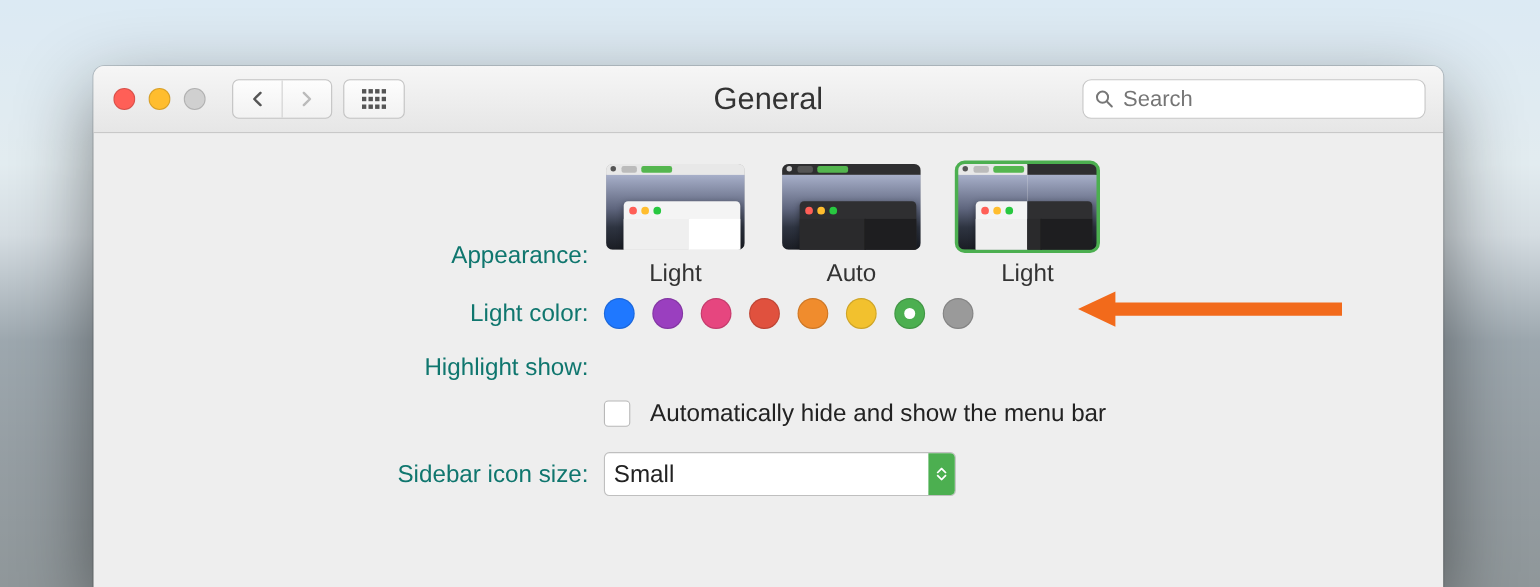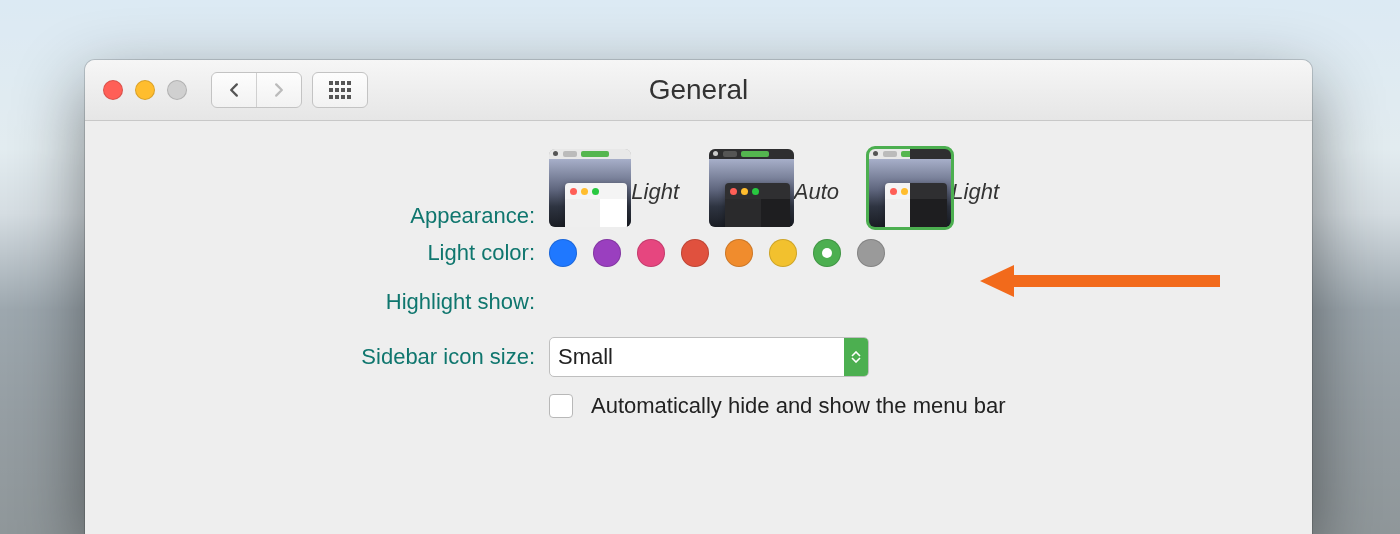--- a/index.html
+++ b/index.html
@@ -153,21 +153,21 @@
   }
   .value {
     display: flex;
     align-items: center;
     gap: 8px;
   }
 
   
   .appearance-row .label { align-self: center; }
   .thumbs { display: flex; gap: 30px; }
-  .thumb-wrap { display: flex; flex-direction: row; align-items: center; width: 130px; font-style: italic; }
+  .thumb-wrap { display: flex; flex-direction: column; align-items: center; width: 130px; }
   .thumb {
     width: 126px; height: 78px;
     border-radius: 6px;
     box-shadow: inset 0 0 0 1px rgba(0,0,0,0.25);
     background: #e9e9e9;
     position: relative;
     overflow: hidden;
   }
   .thumb.selected {
     outline: 4px solid #4caf50;
@@ -301,20 +301,27 @@
           <rect x="0" y="14" width="4" height="4"></rect>
             <rect x="6" y="14" width="4" height="4"></rect>
             <rect x="12" y="14" width="4" height="4"></rect>
             <rect x="18" y="14" width="4" height="4"></rect>
         </g>
       </svg>
     </div>
 
     <div class="title">General</div>
 
+    <div class="search">
+      <svg viewBox="0 0 16 16">
+          <circle cx="6.5" cy="6.5" r="4.5" fill="none" stroke="currentColor" stroke-width="1.6"></circle>
+          <line x1="10.2" y1="10.2" x2="14" y2="14" stroke="currentColor" stroke-width="1.6" stroke-linecap="round"></line>
+        </svg>
+      <input type="text" placeholder="Search" style="">
+    </div>
   </div>
 
   <div class="content">
 
     <div class="row appearance-row" style="align-items:flex-start; margin-bottom:10px;">
       <div class="label" style="margin-top:54px;">Appearance:</div>
       <div class="thumbs">
 
         <div class="thumb-wrap">
           <div class="thumb">
@@ -403,44 +410,44 @@
         <div class="sw" style="background:#f2c12e"></div>
         <div class="sw sel" style="background:#4caf50"></div>
         <div class="sw" style="background:#9a9a9a"></div>
       </div>
     </div>
 
     <div class="row">
       <div class="label">Highlight show:</div>
     </div>
 
+    <div class="row checkrow" style="margin-top:-6px;">
+      <div class="label"></div>
+      <div class="value">
+        <div class="checkbox"></div>
+        <span class="text">Automatically hide and show the menu bar</span>
+      </div>
+    </div>
+
     <div class="row">
       <div class="label">Sidebar icon size:</div>
       <div class="value">
         <div class="select">
           <span>Small</span>
           <div class="stepper">
             <svg viewBox="0 0 10 6">
                 <path d="M1 5 L5 1 L9 5" fill="none" stroke="currentColor" stroke-width="1.6"></path>
               </svg>
             <svg viewBox="0 0 10 6">
                 <path d="M1 1 L5 5 L9 1" fill="none" stroke="currentColor" stroke-width="1.6"></path>
               </svg>
           </div>
         </div>
       </div>
     </div>
 
-    <div class="row checkrow" style="margin-top:-6px;">
-      <div class="label"></div>
-      <div class="value">
-        <div class="checkbox"></div>
-        <span class="text">Automatically hide and show the menu bar</span>
-      </div>
-    </div>
-
     <svg class="arrow-anno" width="240" height="40">
       <polygon points="0,20 34,4 34,14 240,14 240,26 34,26 34,36" fill="#f26a1b"></polygon>
     </svg>
 
   </div>
 
 </div>
 
 </body></html>

